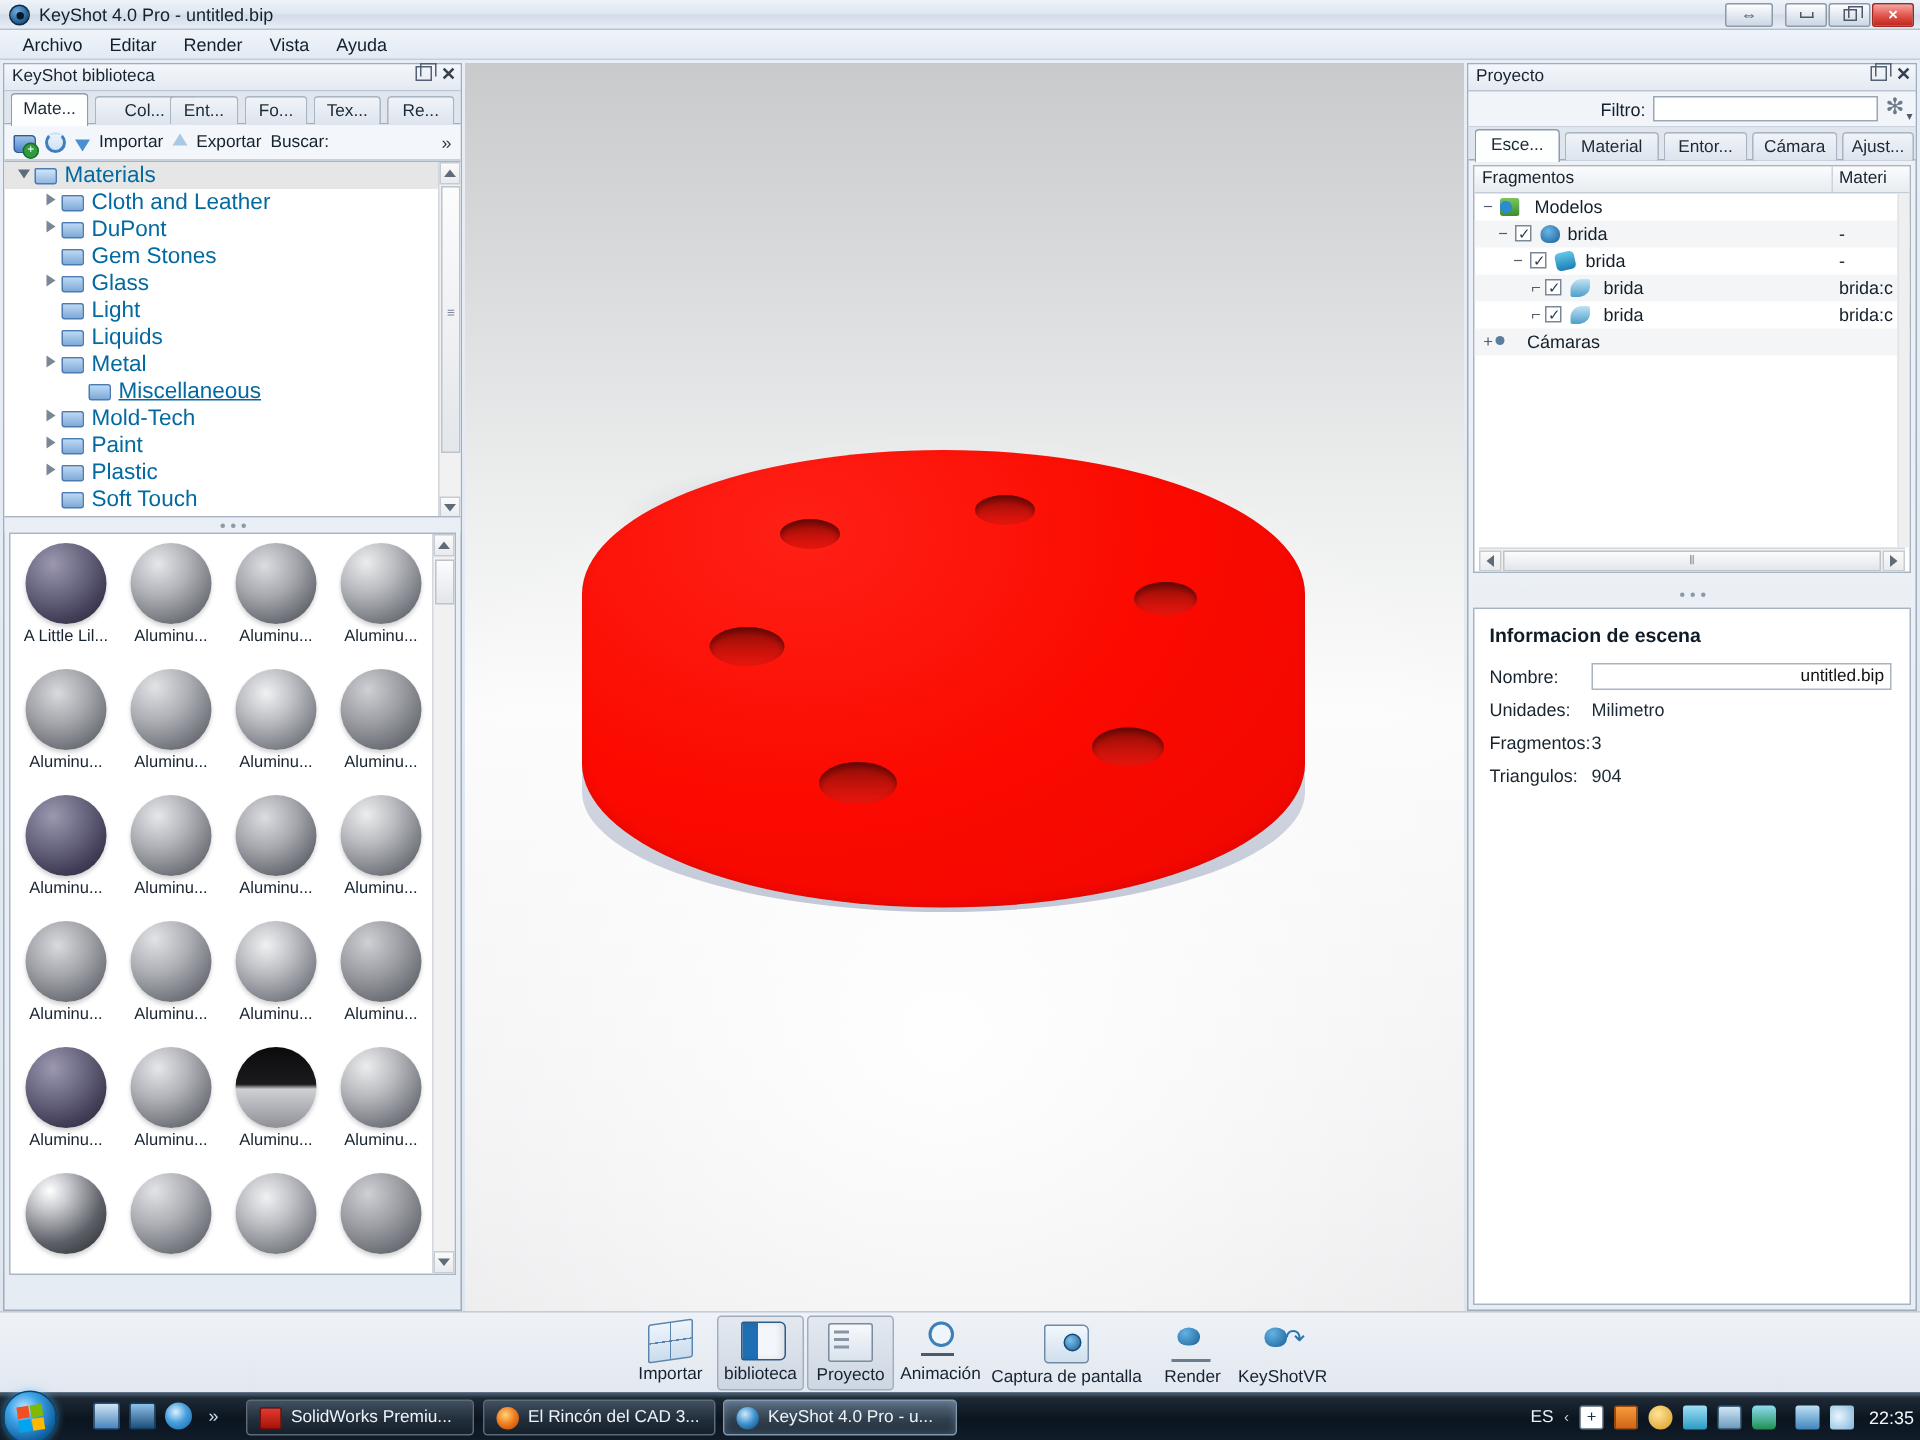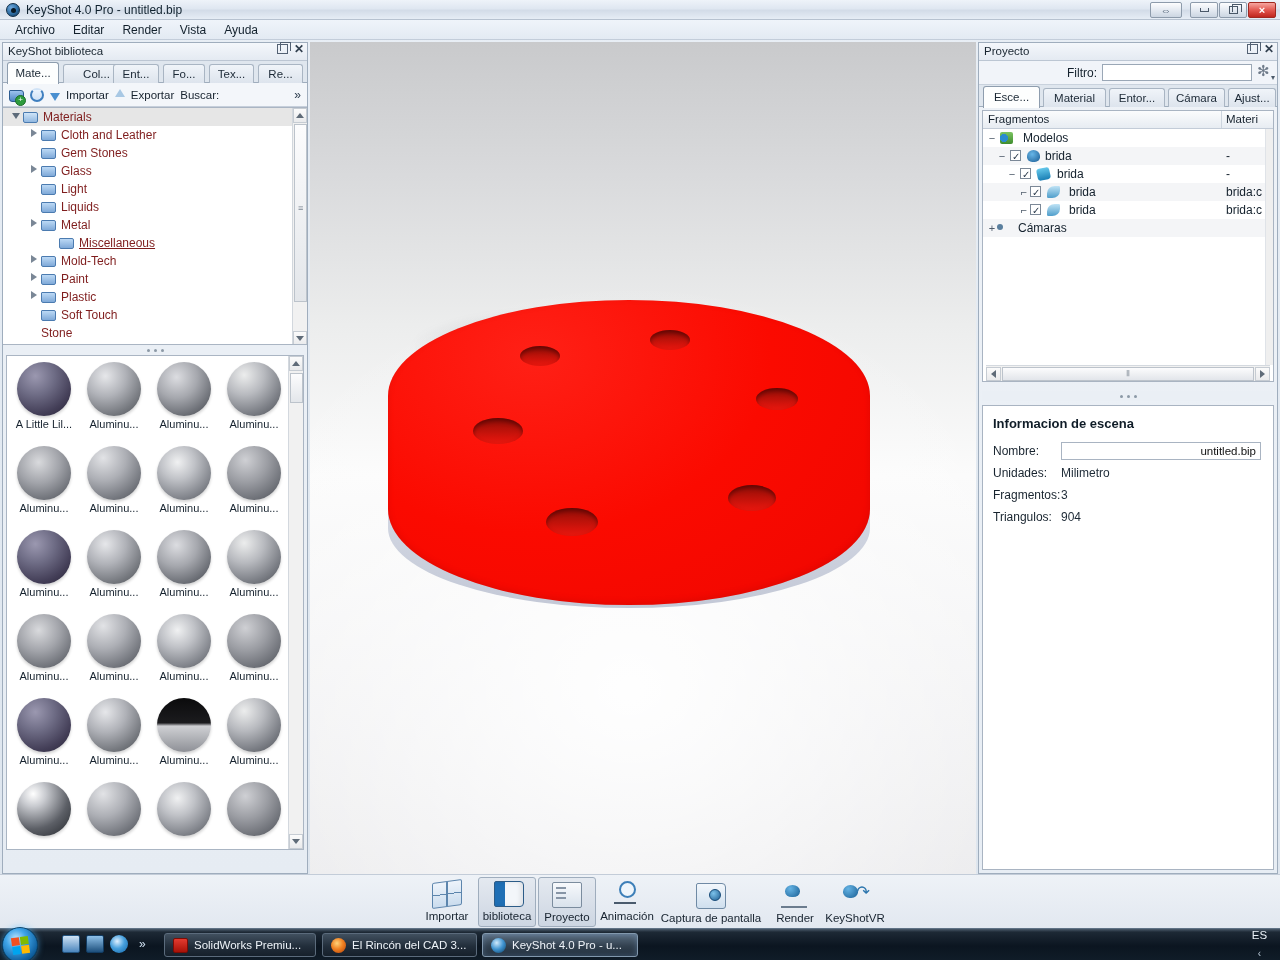--- a/index.html
+++ b/index.html
@@ -131,21 +131,21 @@
   #lib-toolbar .tb-label { cursor:default; }
   #lib-chev { position:absolute; right:6px; font-size:12px; color:#2a3a4b; }
 
   
   #lib-tree {
     position:relative; margin:0; height:238px; background:#fff;
     border:1px solid #aab5c3; border-left:none; border-right:none;
     overflow:hidden;
   }
   .tree-row {
-    height:18px; line-height:18px; font-size:12px; color:#7f1d1d;
+    height:18px; line-height:18px; font-size:15px; color:#0369a1;
     display:flex; align-items:center; white-space:nowrap;
   }
   .tree-row.selected { background:#e6e6e6; }
   .tw { width:14px; text-align:center; color:#64717f; font-size:8px; }
   .tw .tri-closed { display:inline-block; width:0;height:0;
      border-top:4px solid transparent; border-bottom:4px solid transparent;
      border-left:6px solid #7a8796; }
   .tw .tri-open { display:inline-block; width:0;height:0;
      border-left:4px solid transparent; border-right:4px solid transparent;
      border-top:6px solid #5d6b7a; }
@@ -429,21 +429,21 @@
   .tb-task {
     position:absolute; top:4px; height:24px;
     background:linear-gradient(#41505f,#222e3b 55%,#16202b);
     border:1px solid #5b6b7c; border-radius:3px;
     display:flex; align-items:center; gap:6px; padding:0 8px;
     color:#eef3f8; font-size:11.5px; white-space:nowrap;
   }
   .tb-task.active { background:linear-gradient(#5b6d80,#32414f 55%,#222e3b);
      border-color:#8298ad; box-shadow:inset 0 0 6px rgba(150,200,255,.28); }
   .task-ic { width:15px; height:15px; border-radius:2px; flex:none; }
-  #tray { position:absolute; right:4px; top:0; height:32px; display:flex; align-items:center; gap:7px;flex-direction:column; }
+  #tray { position:absolute; right:4px; top:0; height:32px; display:flex; align-items:center; gap:7px; }
   #tray .lang { color:#e9f0f6; font-size:11.5px; }
   #tray .tri { color:#b9c8d6; font-size:10px; }
   .tray-ic { width:16px; height:16px; border-radius:2px; }
   #clock { color:#f2f6fa; font-size:12px; margin-left:3px; }
 </style>
 </head>
 <body>
 
 <div id="app-window">
 
@@ -504,20 +504,25 @@
     <div id="lib-tree">
       <div class="tree-row selected" style="padding-left:6px;">
         <span class="tw"><span class="tri-open"></span></span>
         <span class="folder-ic open"></span>
         <span>Materials</span>
       </div>
       <div class="tree-row" style="padding-left:24px;">
         <span class="tw"><span class="tri-closed"></span></span>
         <span class="folder-ic"></span>
         <span>Cloth and Leather</span>
+      </div>
+      <div class="tree-row" style="padding-left:24px;">
+        <span class="tw"><span class="tri-closed"></span></span>
+        <span class="folder-ic"></span>
+        <span>DuPont</span>
       </div>
       <div class="tree-row" style="padding-left:24px;">
         <span class="tw"></span>
         <span class="folder-ic"></span>
         <span>Gem Stones</span>
       </div>
       <div class="tree-row" style="padding-left:24px;">
         <span class="tw"><span class="tri-closed"></span></span>
         <span class="folder-ic"></span>
         <span>Glass</span>

